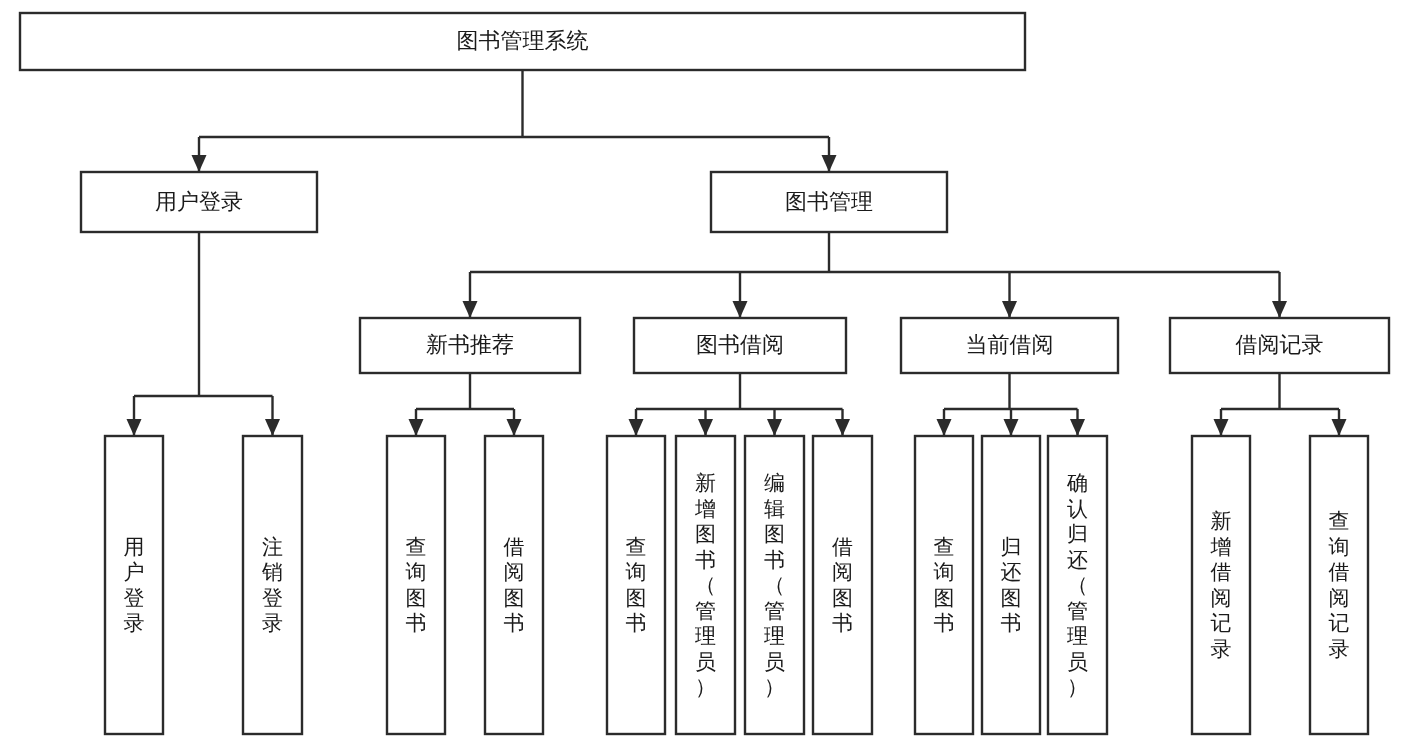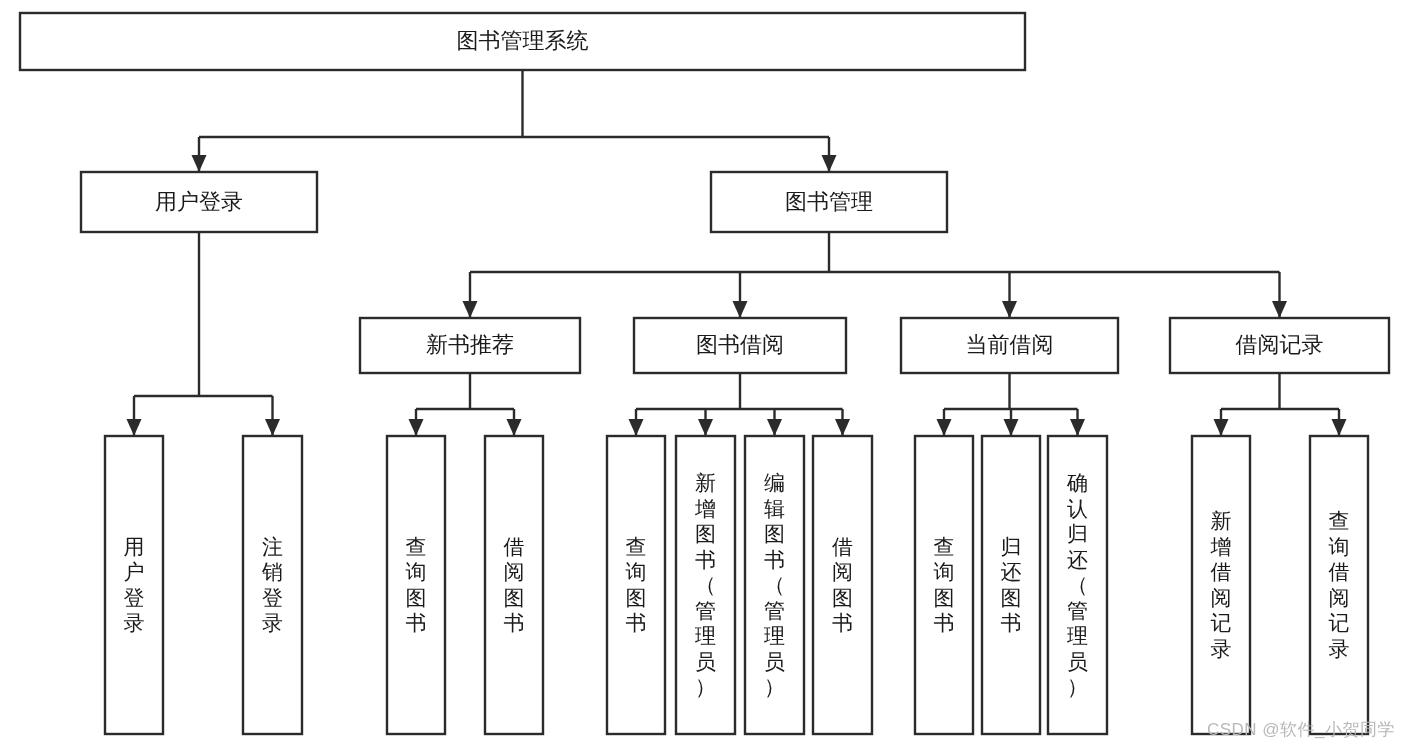--- a/index.html
+++ b/index.html
@@ -200,14 +200,13 @@
         <g>
           <rect x="1192" y="436" width="58" height="298" class="node-box"></rect>
           <text x="1221" class="node-label-v"><tspan x="1221" y="528.4">新</tspan><tspan x="1221" y="553.9">增</tspan><tspan x="1221" y="579.4">借</tspan><tspan x="1221" y="604.9">阅</tspan><tspan x="1221" y="630.4">记</tspan><tspan x="1221" y="655.9">录</tspan></text>
         </g>
         <g>
           <rect x="1310" y="436" width="58" height="298" class="node-box"></rect>
           <text x="1339" class="node-label-v"><tspan x="1339" y="528.4">查</tspan><tspan x="1339" y="553.9">询</tspan><tspan x="1339" y="579.4">借</tspan><tspan x="1339" y="604.9">阅</tspan><tspan x="1339" y="630.4">记</tspan><tspan x="1339" y="655.9">录</tspan></text>
         </g>
       </g>
   </svg>
-  <div class="watermark">CSDN @软件_小贺同学</div>
 </div>
 
 </body></html>

